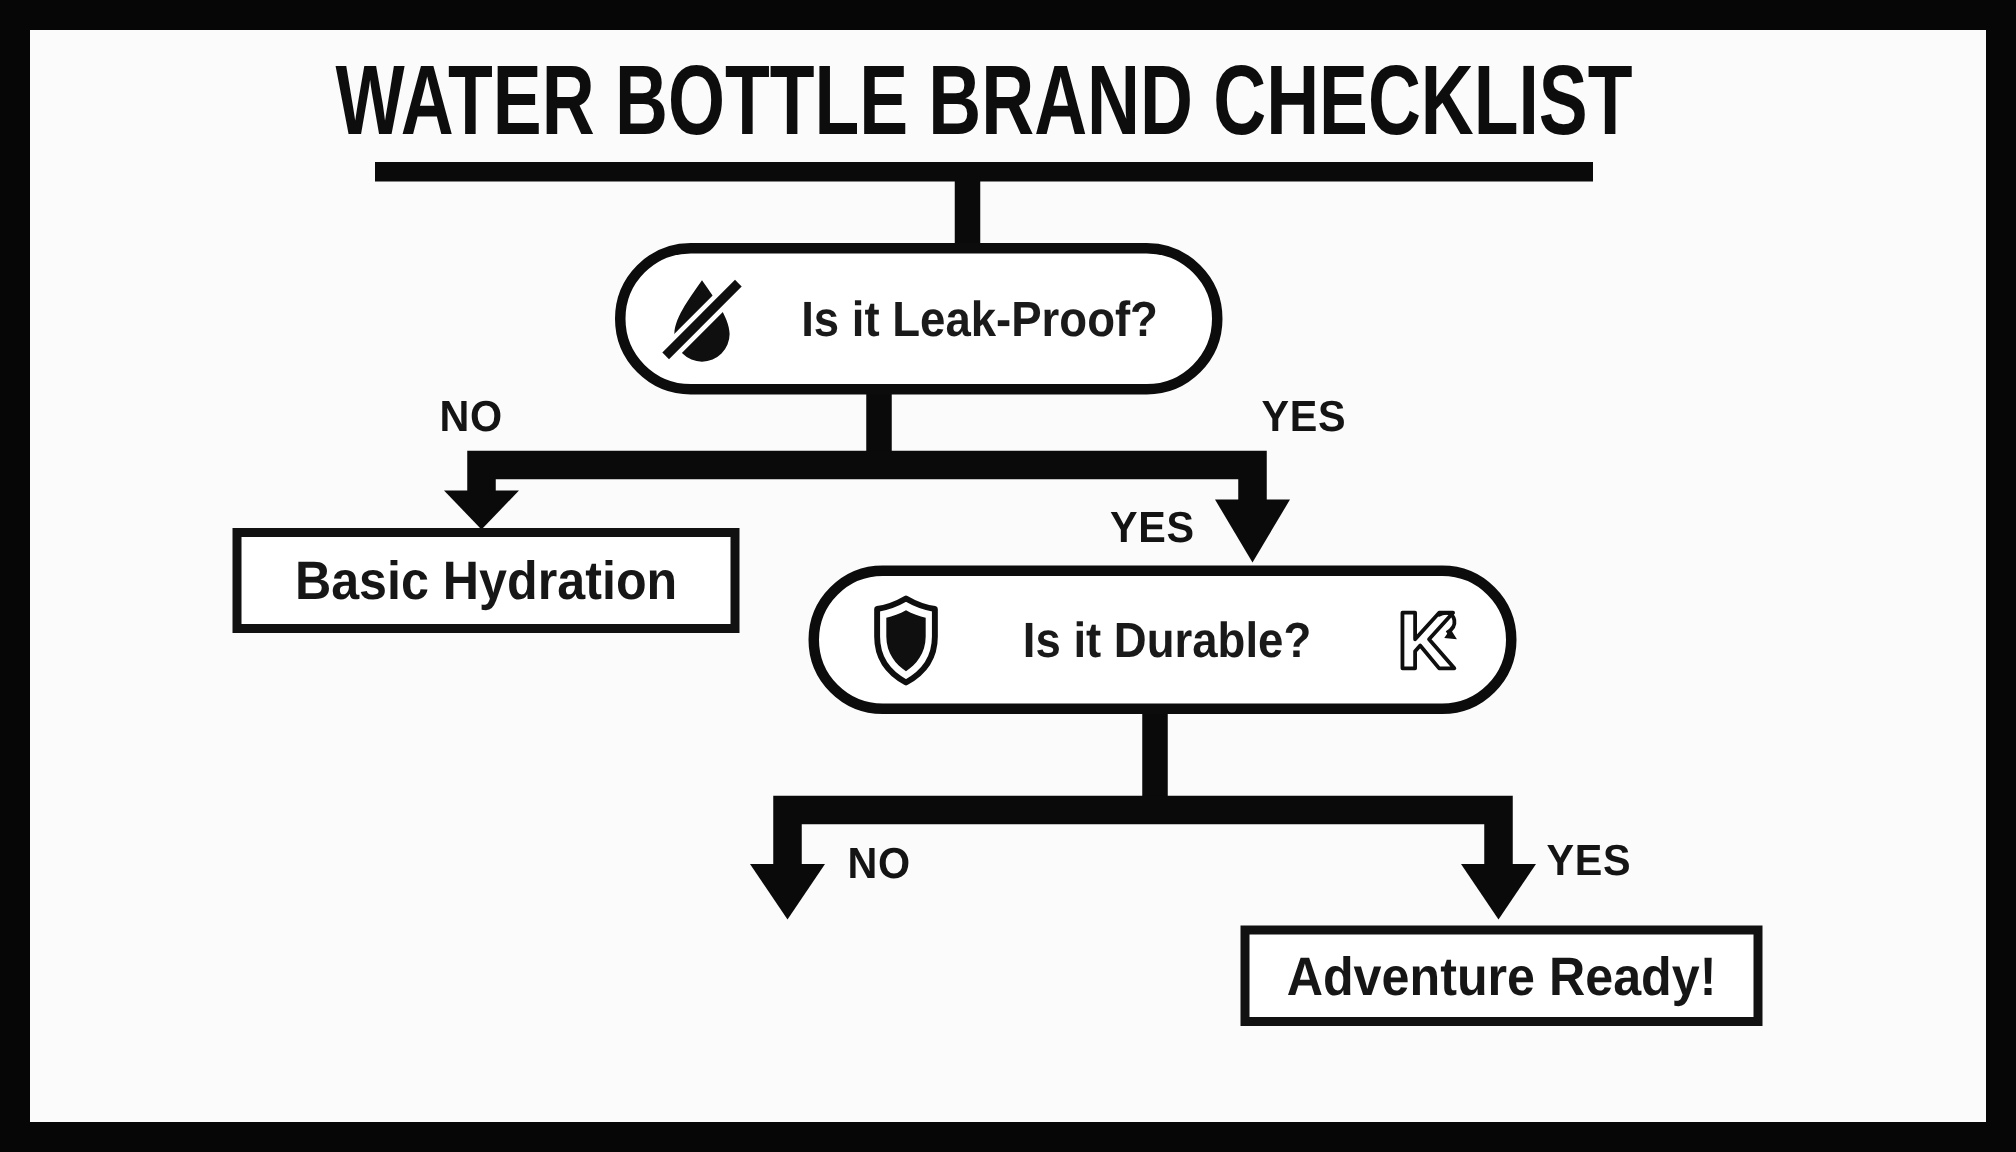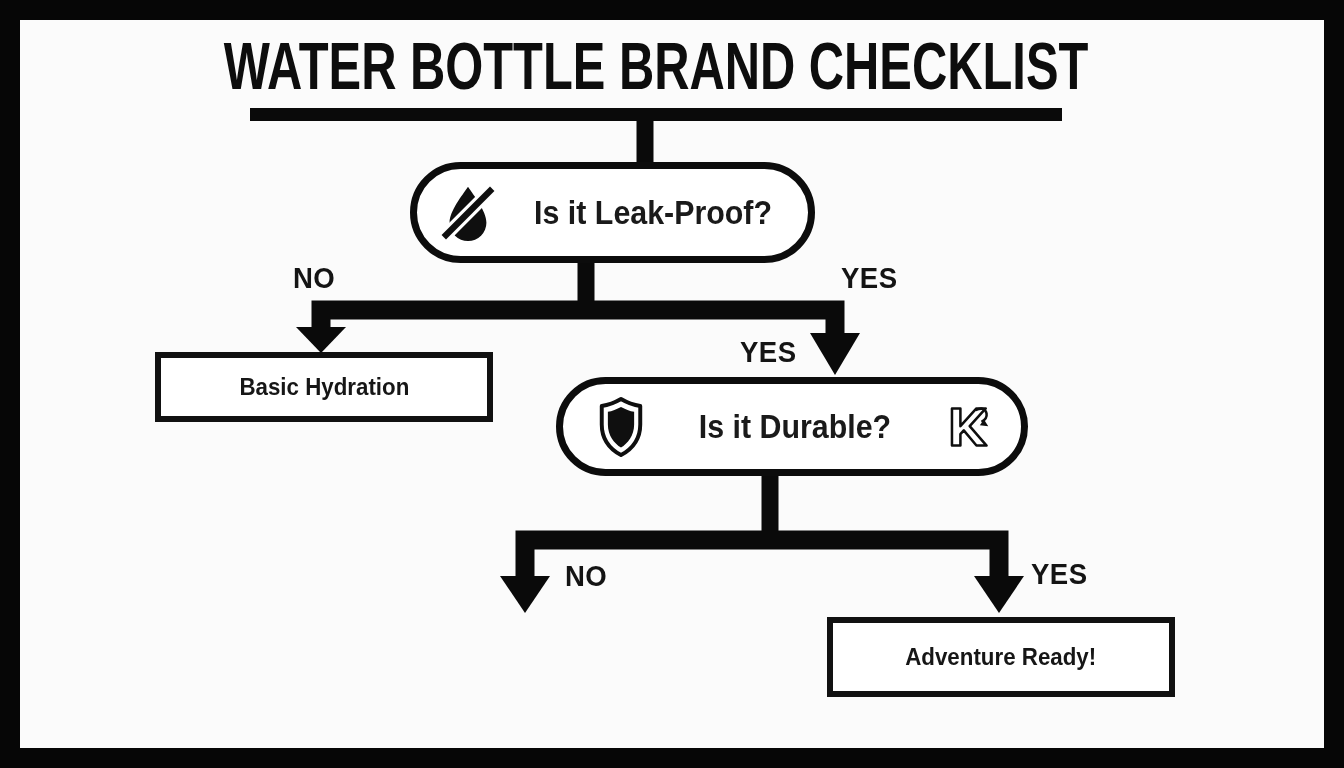--- a/index.html
+++ b/index.html
@@ -41,34 +41,34 @@
   }
   .pill-label{
     flex:1;text-align:center;
     font-size:33px;font-weight:700;color:#1a1a1a;
     transform:scaleX(0.92);transform-origin:center;
     white-space:nowrap;
   }
   #pill-leakproof{left:410px;top:162px;width:405px;height:101px;}
   #pill-leakproof .icon-wrap{margin-left:20px;width:62px;height:62px;}
   #pill-leakproof .pill-label{padding-right:26px;}
-  #pill-durable{left:556px;top:377px;width:472px;height:99px;align-items:center;}
+  #pill-durable{left:539px;top:377px;width:472px;height:99px;align-items:center;}
   #pill-durable .icon-left{margin-left:30px;width:56px;height:64px;}
   #pill-durable .icon-right{margin-right:26px;width:54px;height:64px;}
   .icon-wrap,.icon-left,.icon-right{display:flex;align-items:center;justify-content:center;flex:0 0 auto;}
   .box{
     background:#fff;border:6px solid #111;
     display:flex;align-items:center;justify-content:center;
-    font-size:24px;font-weight:700;color:#161616;z-index:3;
+    font-size:36px;font-weight:700;color:#161616;z-index:3;
     white-space:nowrap;
   }
   .box span{transform:scaleX(0.93);transform-origin:center;}
   #box-basic{left:155px;top:352px;width:338px;height:70px;}
   #box-home{left:340px;top:620px;width:342px;height:68px;}
-  #box-adventure{left:827px;top:617px;width:348px;height:80px;}
+  #box-adventure{left:827px;top:617px;width:348px;height:67px;}
   .edge-label{
     font-size:29px;font-weight:800;color:#141414;z-index:4;
     white-space:nowrap;letter-spacing:0.5px;
     transform:scaleX(0.95);transform-origin:left center;
   }
   #lbl-no-1{left:293px;top:262px;}
   #lbl-yes-1{left:841px;top:262px;}
   #lbl-yes-entry{left:740px;top:336px;}
   #lbl-no-2{left:565px;top:560px;}
   #lbl-yes-2{left:1031px;top:558px;}

